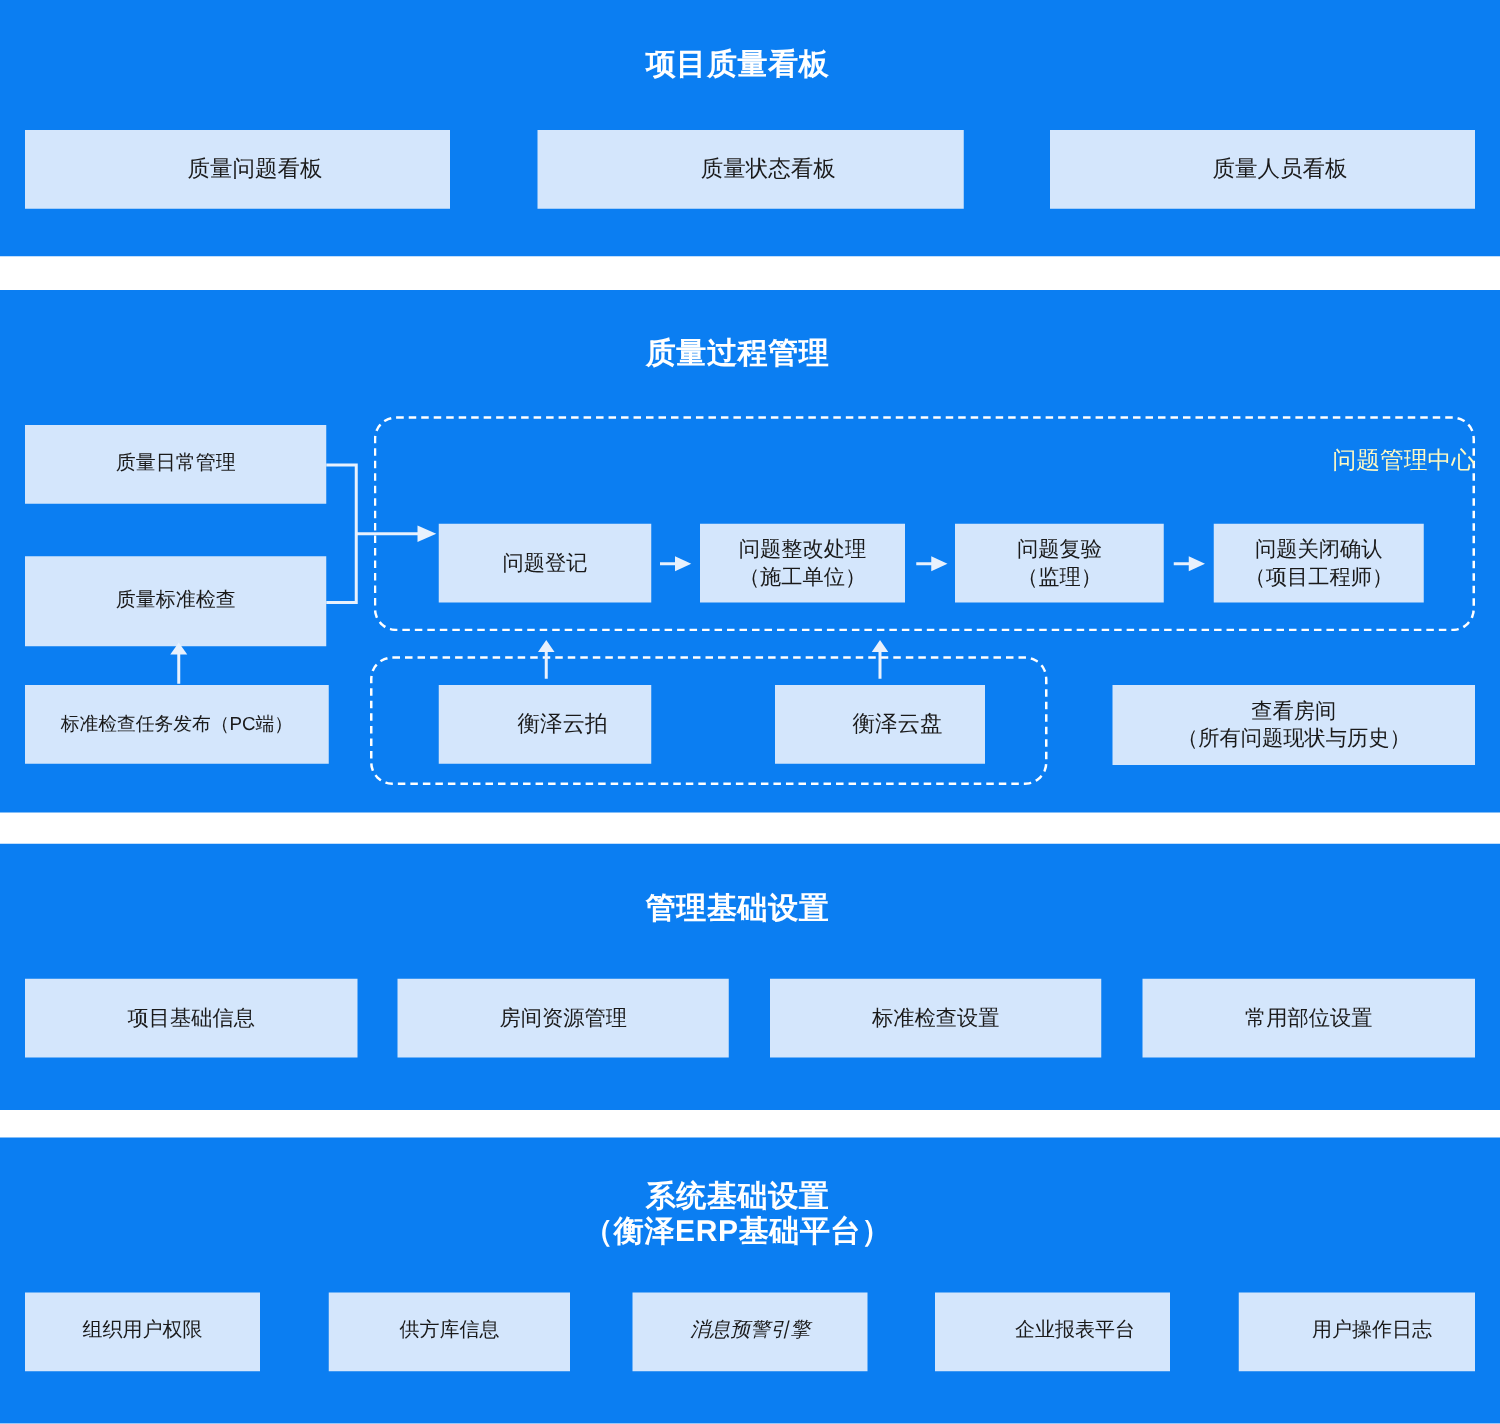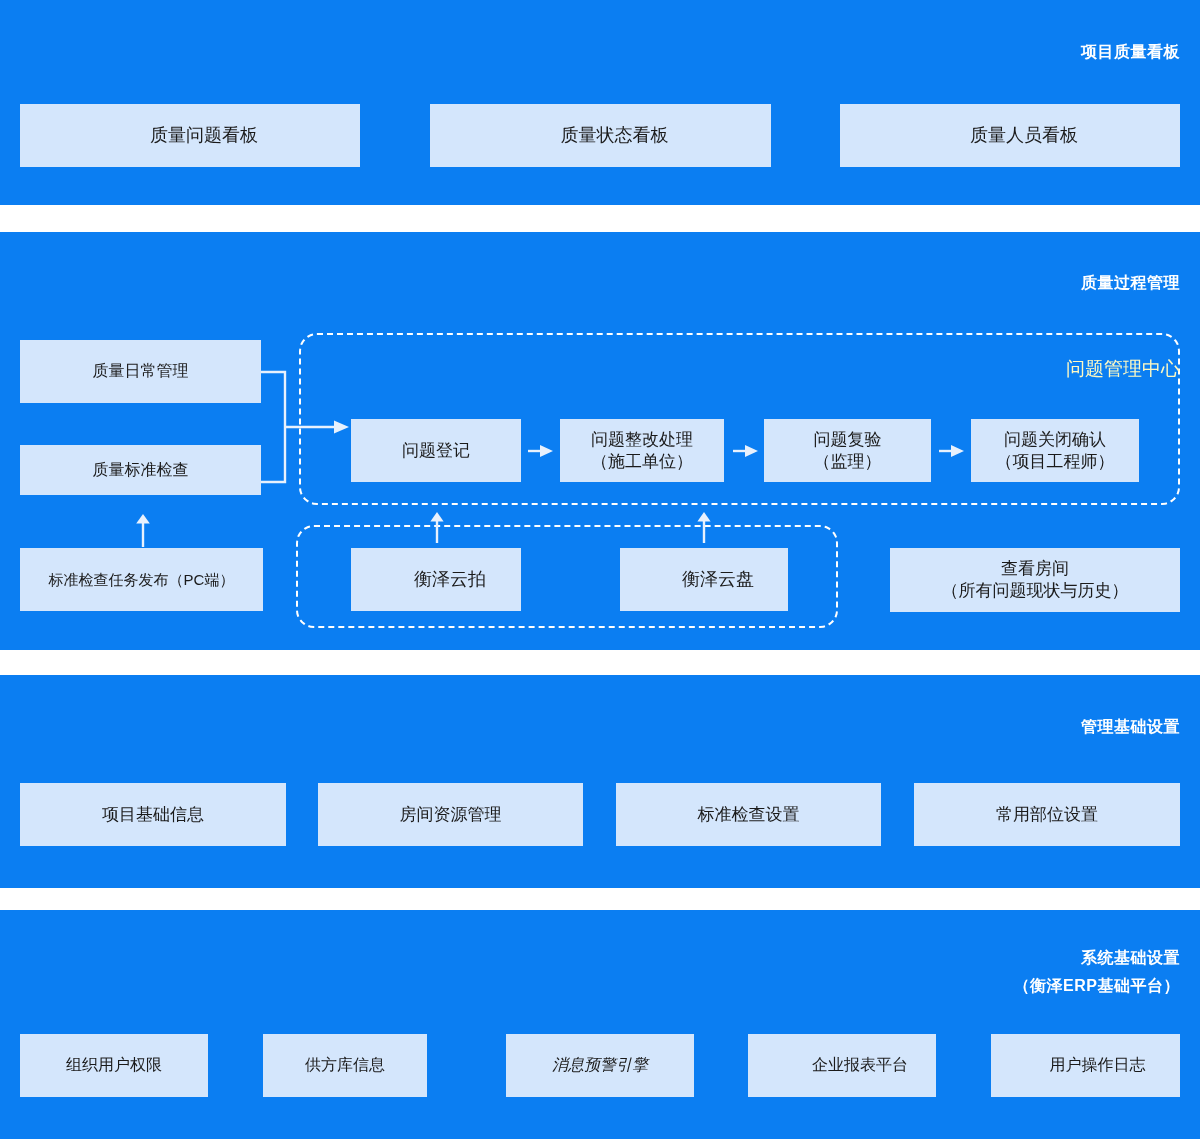--- a/index.html
+++ b/index.html
@@ -18,23 +18,23 @@
     position:absolute;
     left:0;
     width:1200px;
     background:#0b7ef2;
     box-sizing:border-box;
   }
   .sec-title{
     position:absolute;
     left:0;
     width:1180px;
-    text-align:right;
+    text-align:center;
     color:#ffffff;
-    font-size:16px;
+    font-size:24px;
     font-weight:700;
     line-height:28px;
     letter-spacing:.5px;
     white-space:pre-line;
   }
   .card{
     position:absolute;
     background:#d4e6fc;
     color:#1a1a1a;
     display:flex;
@@ -89,21 +89,21 @@
 
     <div class="card t18" style="left:20px;top:104px;width:340px;height:63px;">质量问题看板</div>
     <div class="card t18" style="left:430px;top:104px;width:341px;height:63px;">质量状态看板</div>
     <div class="card t18" style="left:840px;top:104px;width:340px;height:63px;">质量人员看板</div>
   </div>
 
   <div class="section" style="top:232px;height:418px;">
     <div class="sec-title" style="top:37px;">质量过程管理</div>
 
     <div class="card t16" style="left:20px;top:108px;width:241px;height:63px;">质量日常管理</div>
-    <div class="card t16" style="left:20px;top:213px;width:241px;height:50px;">质量标准检查</div>
+    <div class="card t16" style="left:20px;top:213px;width:241px;height:72px;">质量标准检查</div>
     <div class="card t15" style="left:20px;top:316px;width:243px;height:63px;">标准检查任务发布（PC端）</div>
 
     <svg class="arrow-up" style="left:133px;top:281px;" width="20" height="34" viewBox="0 0 20 34">
       <path d="M10 34 L10 4" stroke="#e8f1fd" stroke-width="2.4" fill="none"></path>
       <path d="M10 1 L3.2 10.5 L16.8 10.5 Z" fill="#e8f1fd"></path>
     </svg>
 
     <svg class="bracket" style="left:261px;top:131px;" width="90" height="128" viewBox="0 0 90 128">
       <path d="M0 9 L24 9 L24 119 L0 119" stroke="#e8f1fd" stroke-width="2.4" fill="none"></path>
       <path d="M24 64 L76 64" stroke="#e8f1fd" stroke-width="2.4" fill="none"></path>
@@ -161,19 +161,19 @@
     <div class="card t17" style="left:318px;top:108px;width:265px;height:63px;">房间资源管理</div>
     <div class="card t17" style="left:616px;top:108px;width:265px;height:63px;">标准检查设置</div>
     <div class="card t17" style="left:914px;top:108px;width:266px;height:63px;">常用部位设置</div>
   </div>
 
   <div class="section" style="top:910px;height:229px;">
     <div class="sec-title" style="top:34px;">系统基础设置
 （衡泽ERP基础平台）</div>
 
     <div class="card t16" style="left:20px;top:124px;width:188px;height:63px;">组织用户权限</div>
-    <div class="card t16" style="left:263px;top:124px;width:164px;height:63px;">供方库信息</div>
+    <div class="card t16" style="left:263px;top:124px;width:193px;height:63px;">供方库信息</div>
     <div class="card t16" style="left:506px;top:124px;width:188px;height:63px;font-style:italic;">消息预警引擎</div>
     <div class="card t16" style="left:748px;top:124px;width:188px;height:63px;padding-left:36px;">企业报表平台</div>
     <div class="card t16" style="left:991px;top:124px;width:189px;height:63px;padding-left:24px;">用户操作日志</div>
   </div>
 
 </div>
 
 </body></html>

